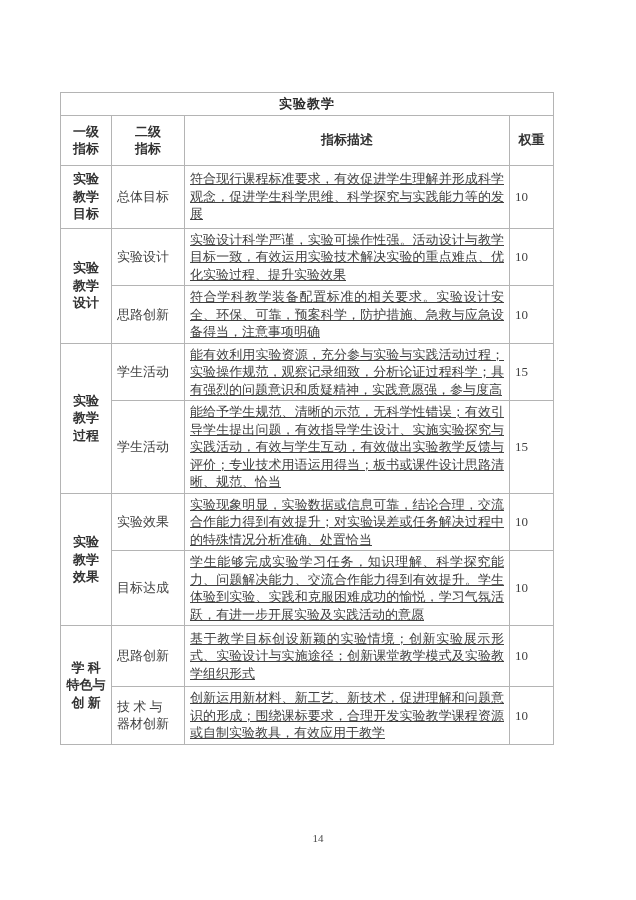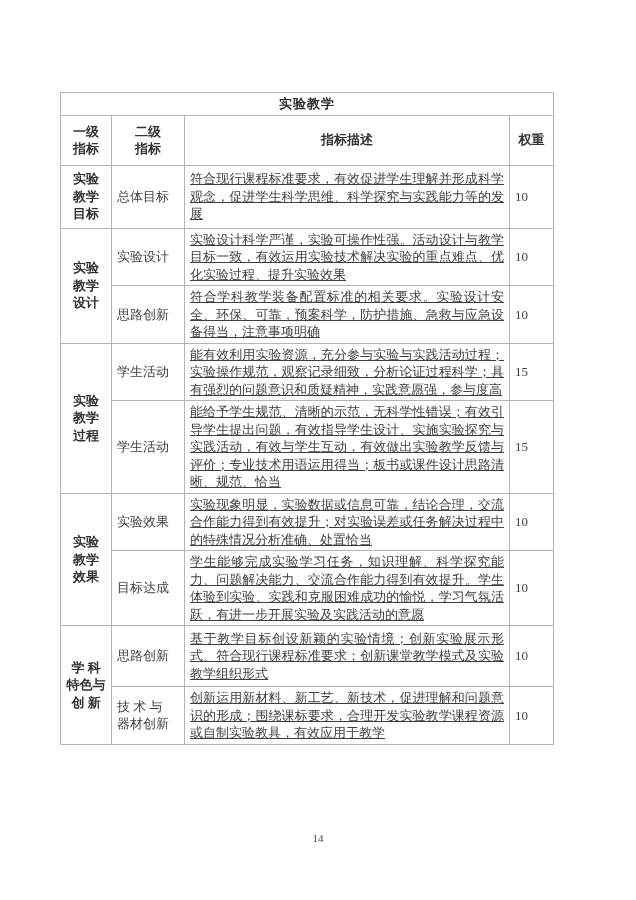--- a/index.html
+++ b/index.html
@@ -113,21 +113,21 @@
       <td class="c-l2">目标达成</td>
       <td class="c-desc">学生能够完成实验学习任务，知识理解、科学探究能力、问题解决能力、交流合作能力得到有效提升。学生体验到实验、实践和克服困难成功的愉悦，学习气氛活跃，有进一步开展实验及实践活动的意愿</td>
       <td class="c-w">10</td>
     </tr>
 
     <tr class="r8">
       <td class="c-l1" rowspan="2">学 科
 特色与
 创 新</td>
       <td class="c-l2">思路创新</td>
-      <td class="c-desc">基于教学目标创设新颖的实验情境；创新实验展示形式、符合现行课程标准要求；创新课堂教学模式及实验教学组织形式</td>
+      <td class="c-desc">基于教学目标创设新颖的实验情境；创新实验展示形式、实验设计与实施途径；创新课堂教学模式及实验教学组织形式</td>
       <td class="c-w">10</td>
     </tr>
     <tr class="r9">
       <td class="c-l2">技 术 与
 器材创新</td>
       <td class="c-desc">创新运用新材料、新工艺、新技术，促进理解和问题意识的形成；围绕课标要求，合理开发实验教学课程资源或自制实验教具，有效应用于教学</td>
       <td class="c-w">10</td>
     </tr>
   </tbody>
     </table>

